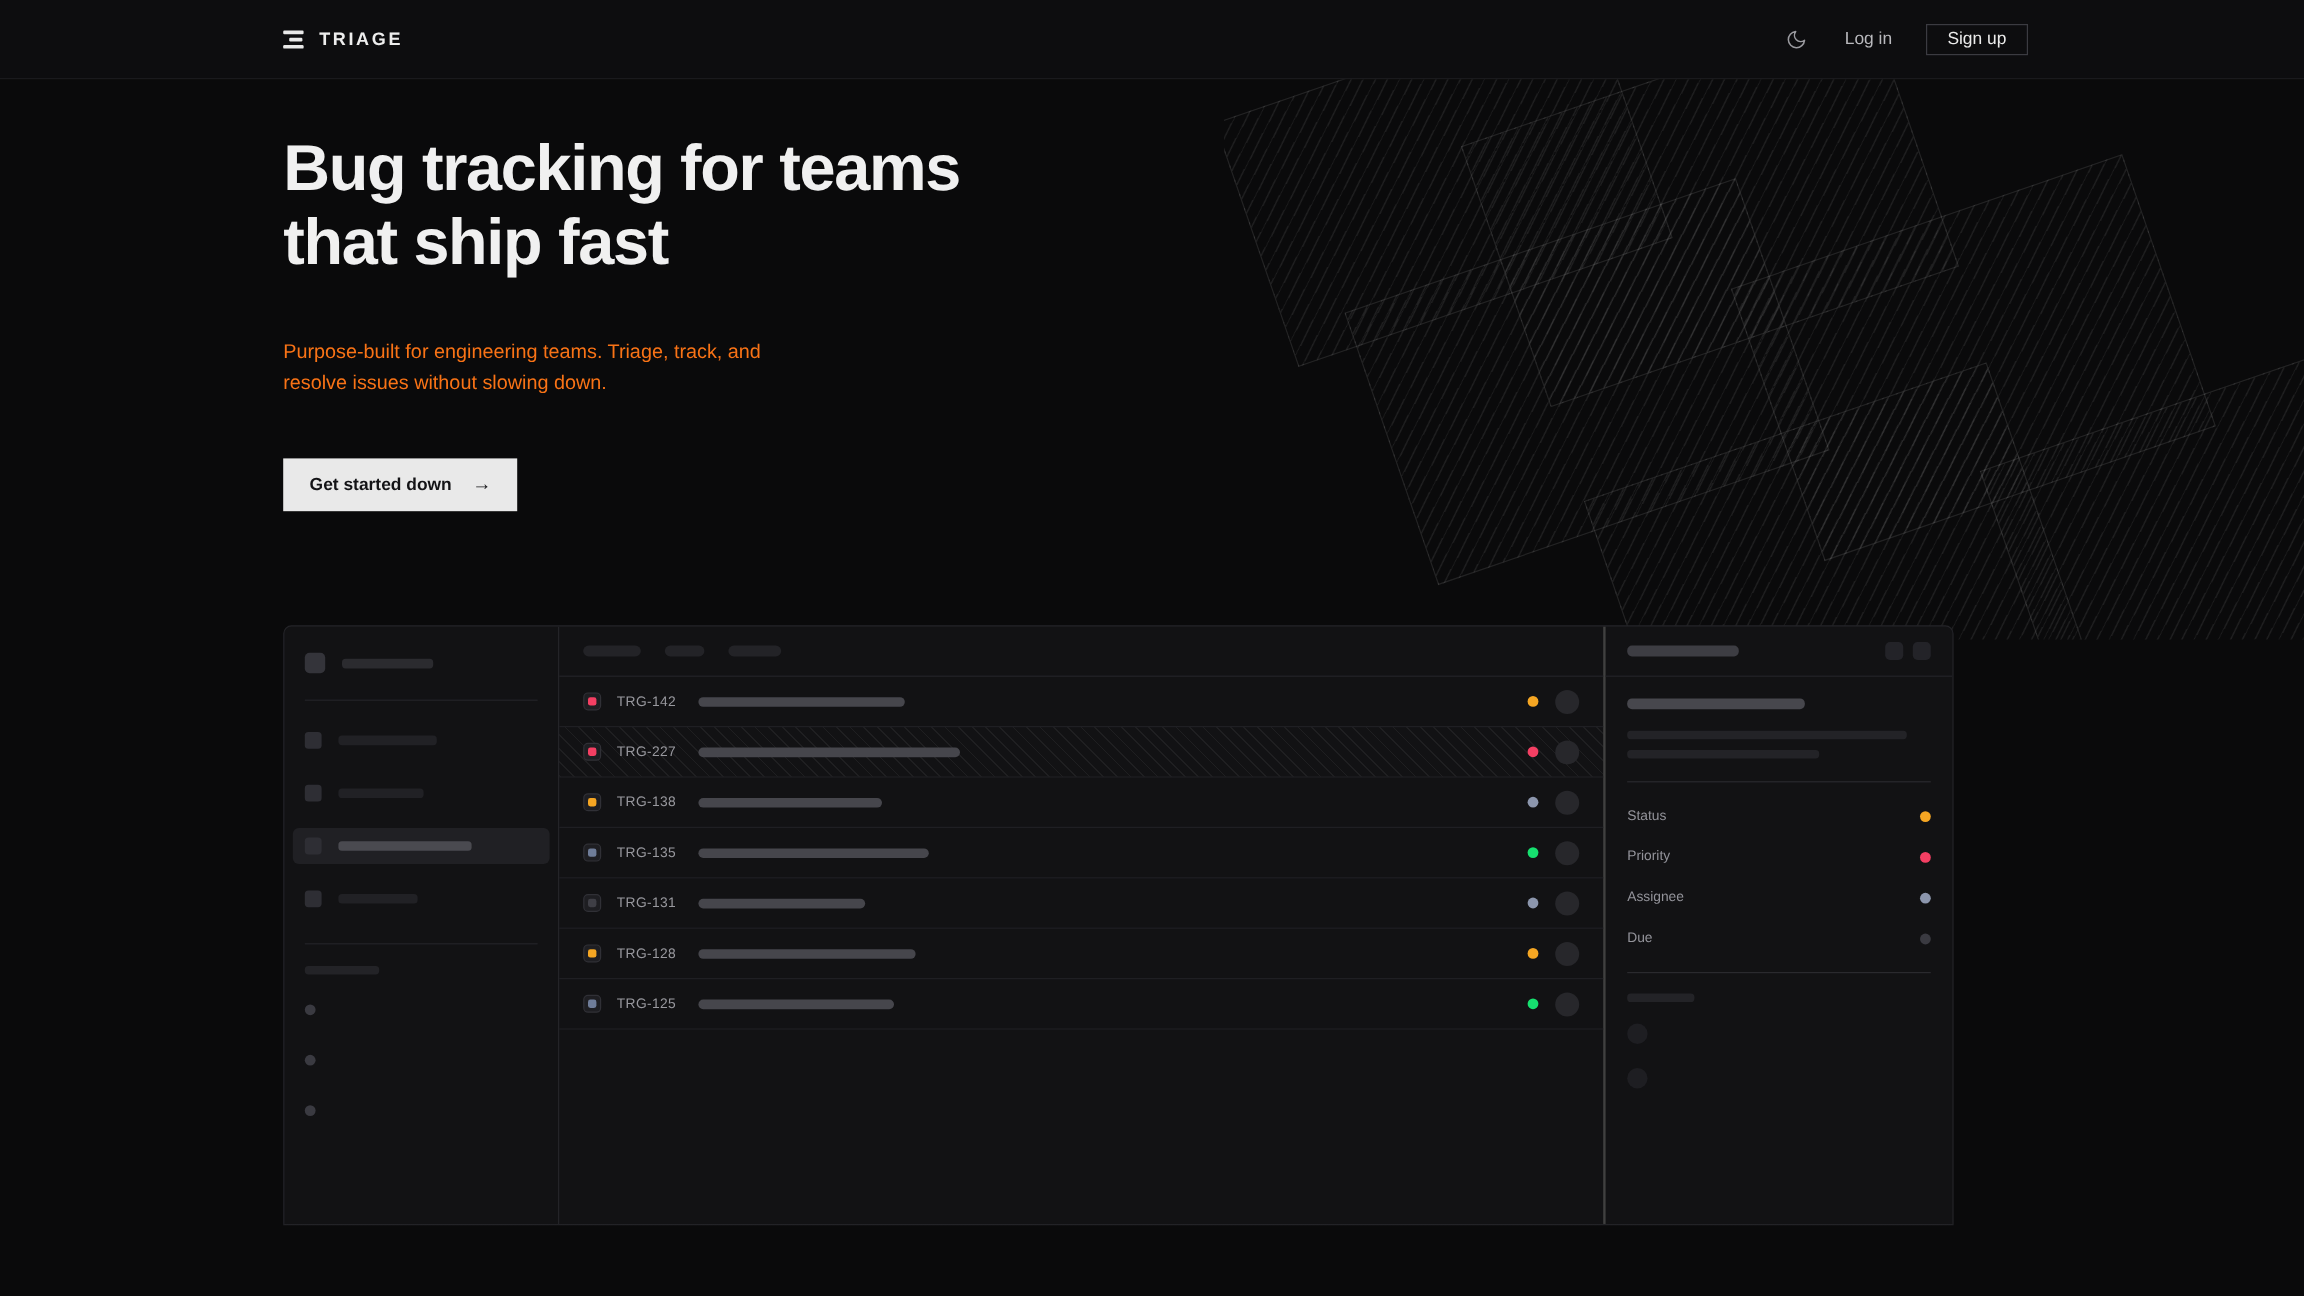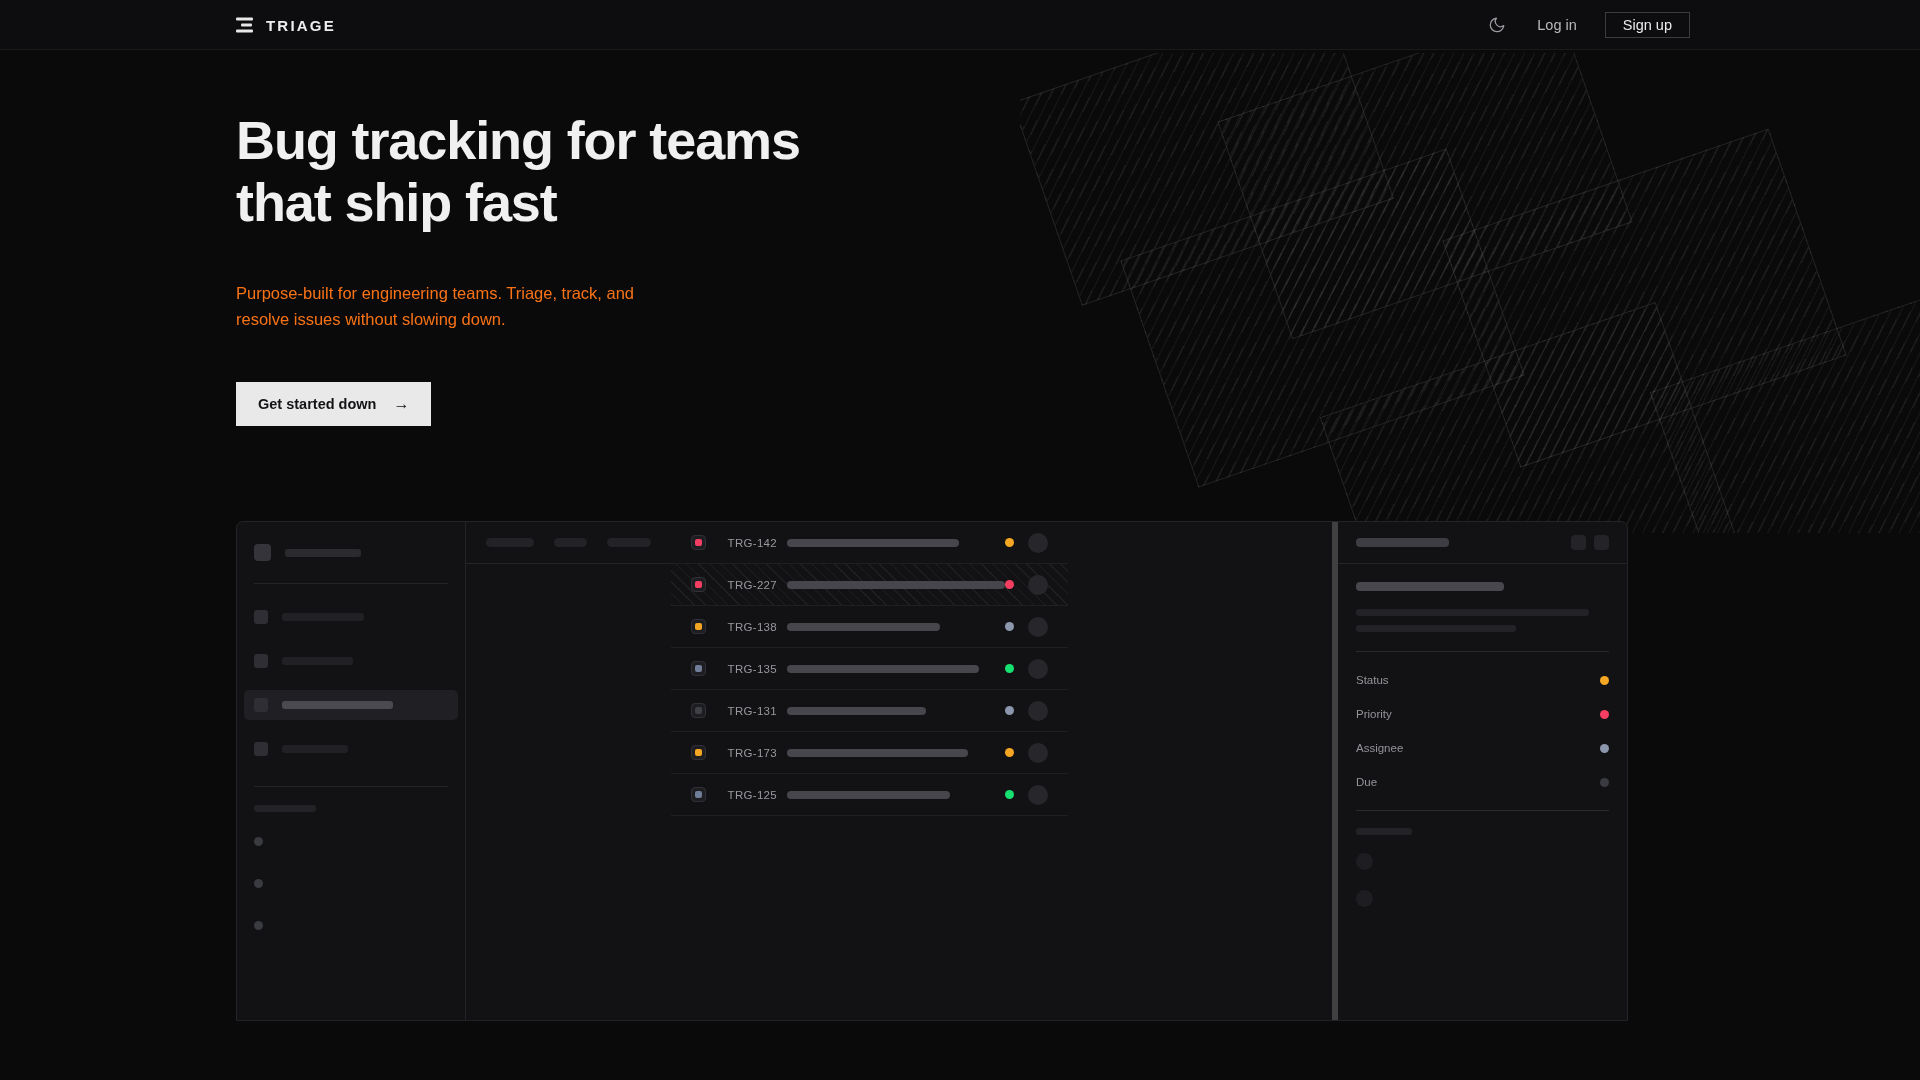--- a/index.html
+++ b/index.html
@@ -10,21 +10,21 @@
     background:#0a0a0b;
     font-family:"Liberation Sans", sans-serif;
     overflow:hidden;
     -webkit-font-smoothing:antialiased;
   }
 
   .page { position:relative; width:1920px; height:1080px; background:#0a0a0b; }
 
   
   .header {
-    position:absolute; top:0; left:0; width:1920px; height:50px;
+    position:absolute; top:0; left:0; width:1920px; height:66px;
     background:#0d0d0f;
     border-bottom:1px solid #1a1a1d;
     display:flex; align-items:center;
     z-index:40;
   }
   .brand {
     position:absolute; left:236px; top:50%; transform:translateY(-50%);
     display:flex; align-items:center; gap:13px;
     cursor:pointer;
   }
@@ -134,21 +134,21 @@
     height:30px; padding:0 10px; margin:0 -10px 14px -10px;
     border-radius:5px; cursor:pointer;
   }
   .sb-item.active { background:#202024; }
   .sb-dot-sq { width:14px; height:14px; border-radius:3px; background:#2e2e34; flex:none; }
   .sb-foot-label { height:7px; width:62px; background:#232327; border-radius:3px; margin-bottom:22px; }
   .sb-foot-item { display:flex; align-items:center; height:14px; margin-bottom:28px; cursor:pointer; }
   .sb-foot-dot { width:9px; height:9px; border-radius:50%; background:#3a3a41; }
 
   
-  .mock-list { flex:1; min-width:0; border-right:6px solid #404040; display:flex; flex-direction:row;text-align:right; }
+  .mock-list { flex:1; min-width:0; border-right:2px solid #404040; display:flex; flex-direction:column; }
   .list-toolbar {
     height:42px; flex:none;
     border-bottom:1px solid #242428;
     display:flex; align-items:center; gap:20px;
     padding:0 20px;
   }
   .tb-pill { height:9px; border-radius:5px; background:#232327; }
 
   .row {
     position:relative;
@@ -363,21 +363,21 @@
             <span class="row-id">TRG-131</span>
             <span class="row-title" style="width:139px;"></span>
             <span class="row-spacer"></span>
             <span class="row-status" style="background:#8c96ad;"></span>
             <span class="row-av"></span>
           </div>
           <div class="row">
             <span class="pr-chip">
               <i style="background:#f5a623;"></i>
             </span>
-            <span class="row-id">TRG-173</span>
+            <span class="row-id">TRG-128</span>
             <span class="row-title" style="width:181px;"></span>
             <span class="row-spacer"></span>
             <span class="row-status" style="background:#f5a623;"></span>
             <span class="row-av"></span>
           </div>
           <div class="row">
             <span class="pr-chip">
               <i style="background:#6f7d99;"></i>
             </span>
             <span class="row-id">TRG-125</span>

